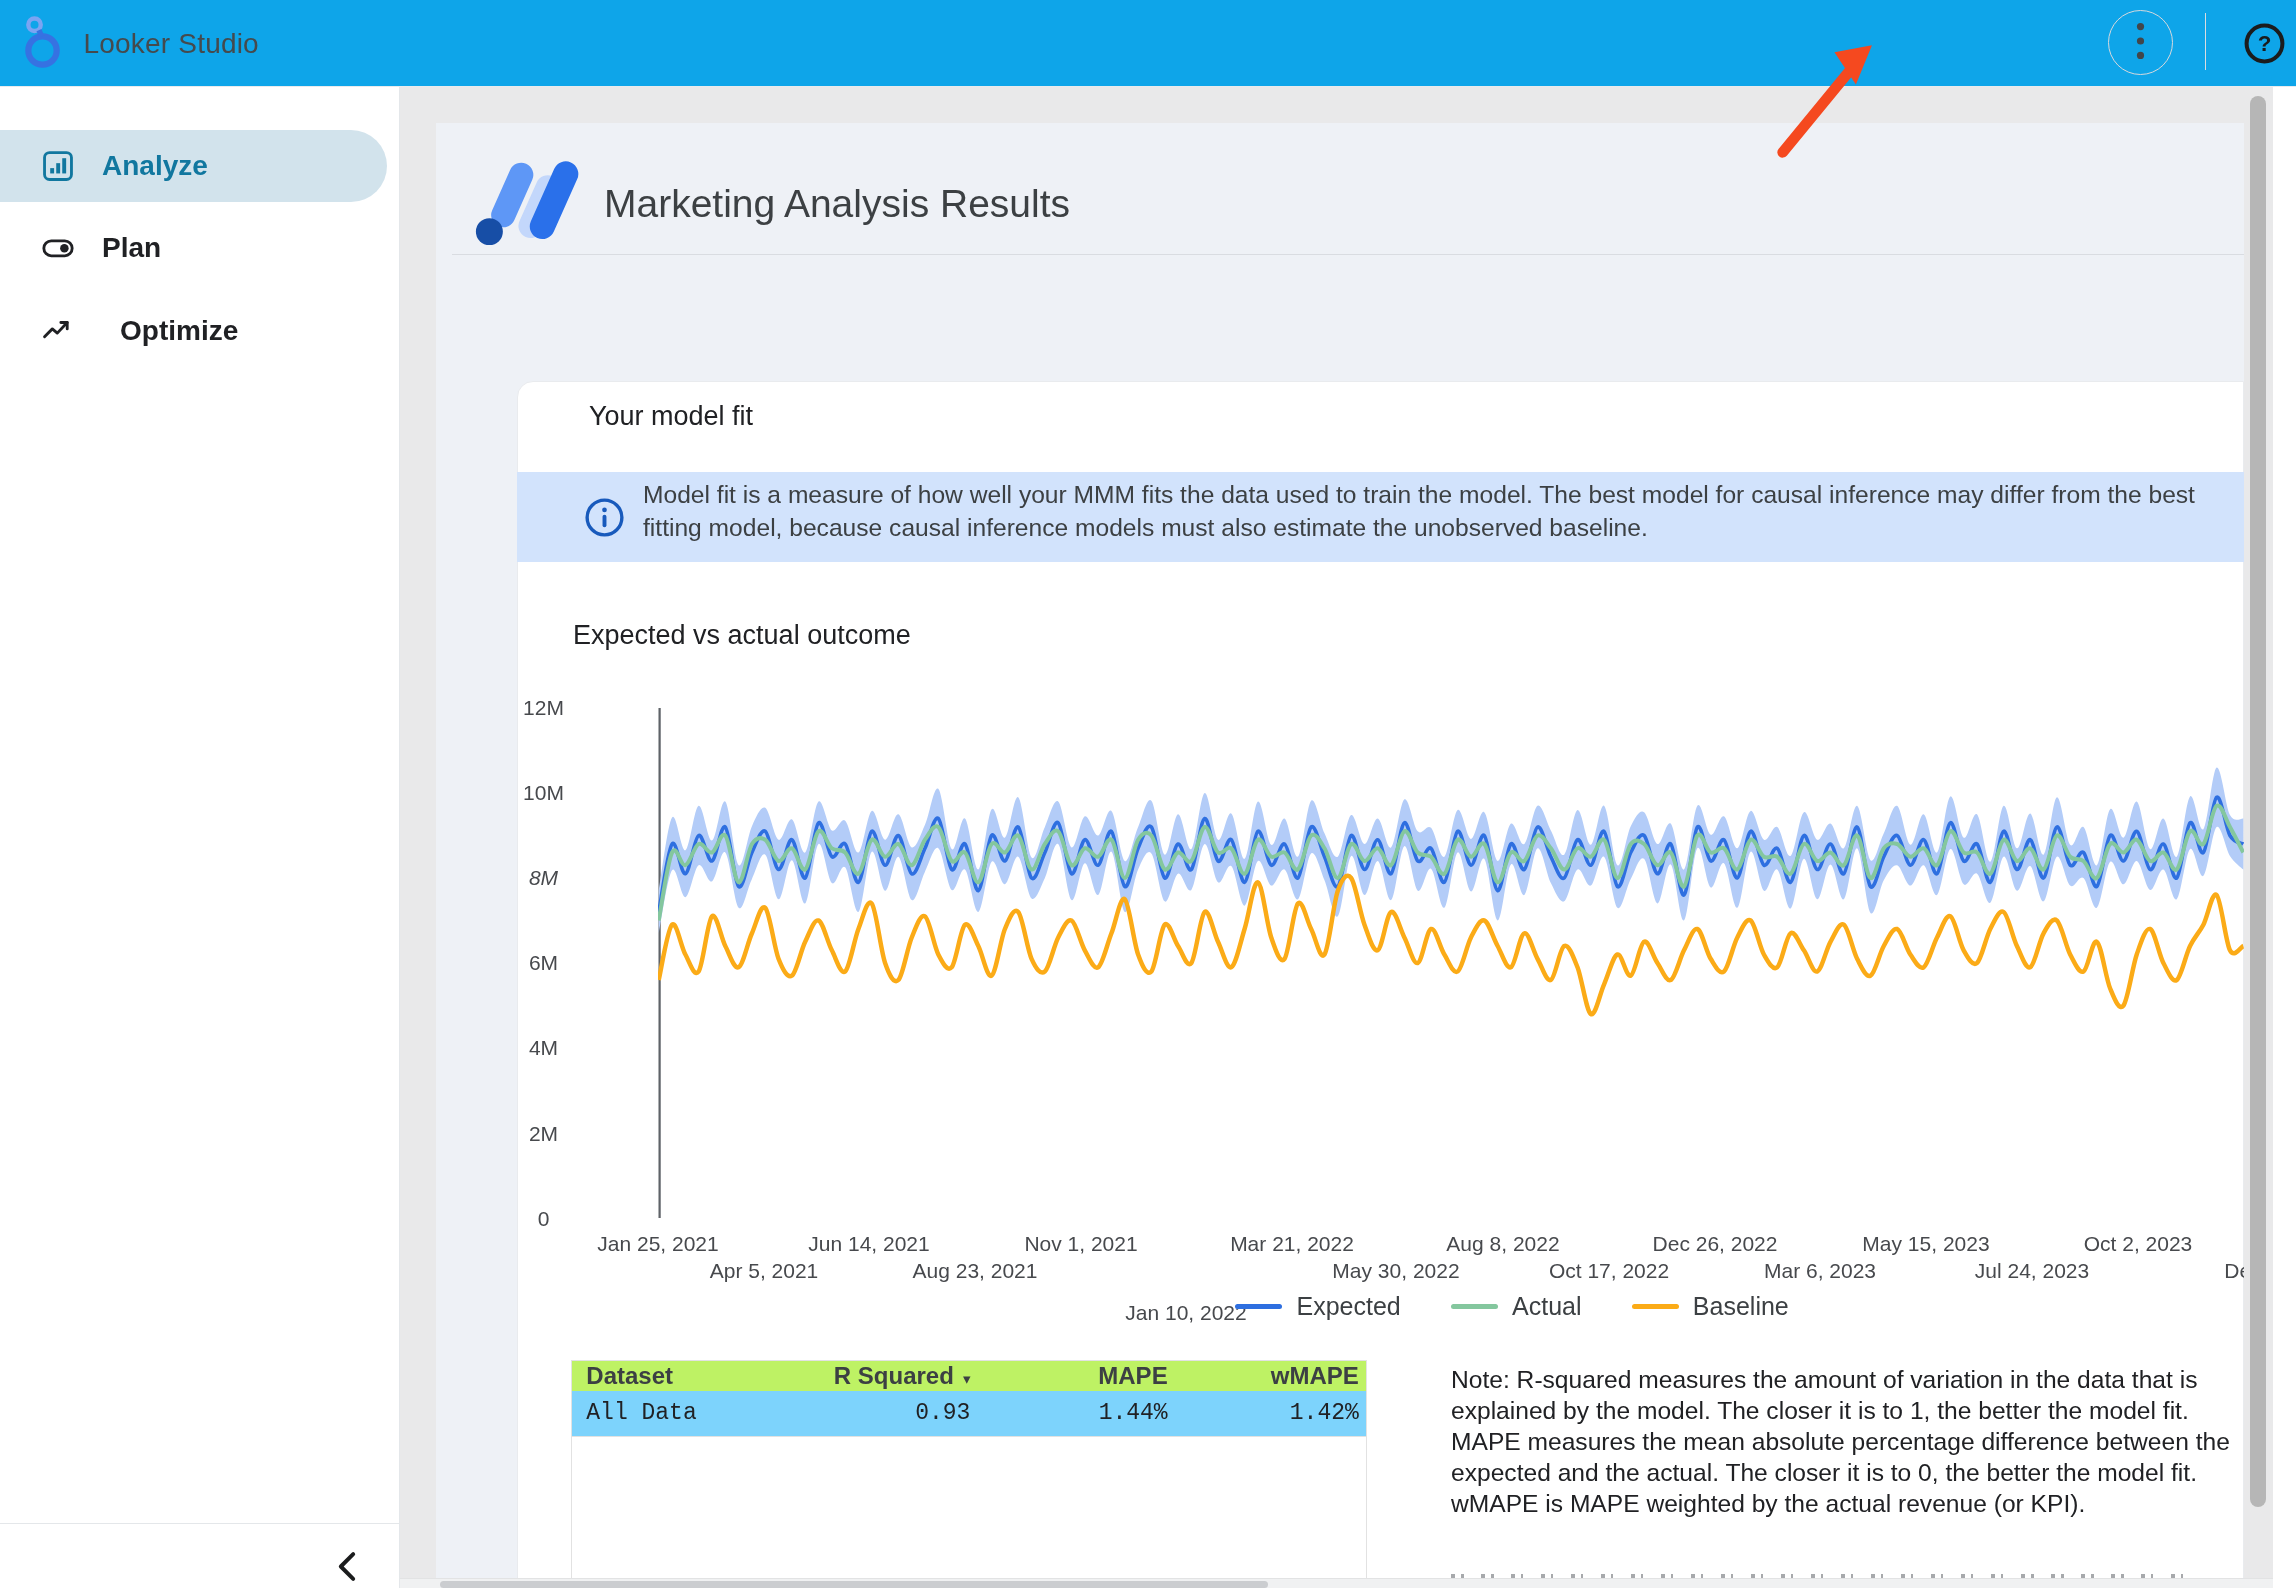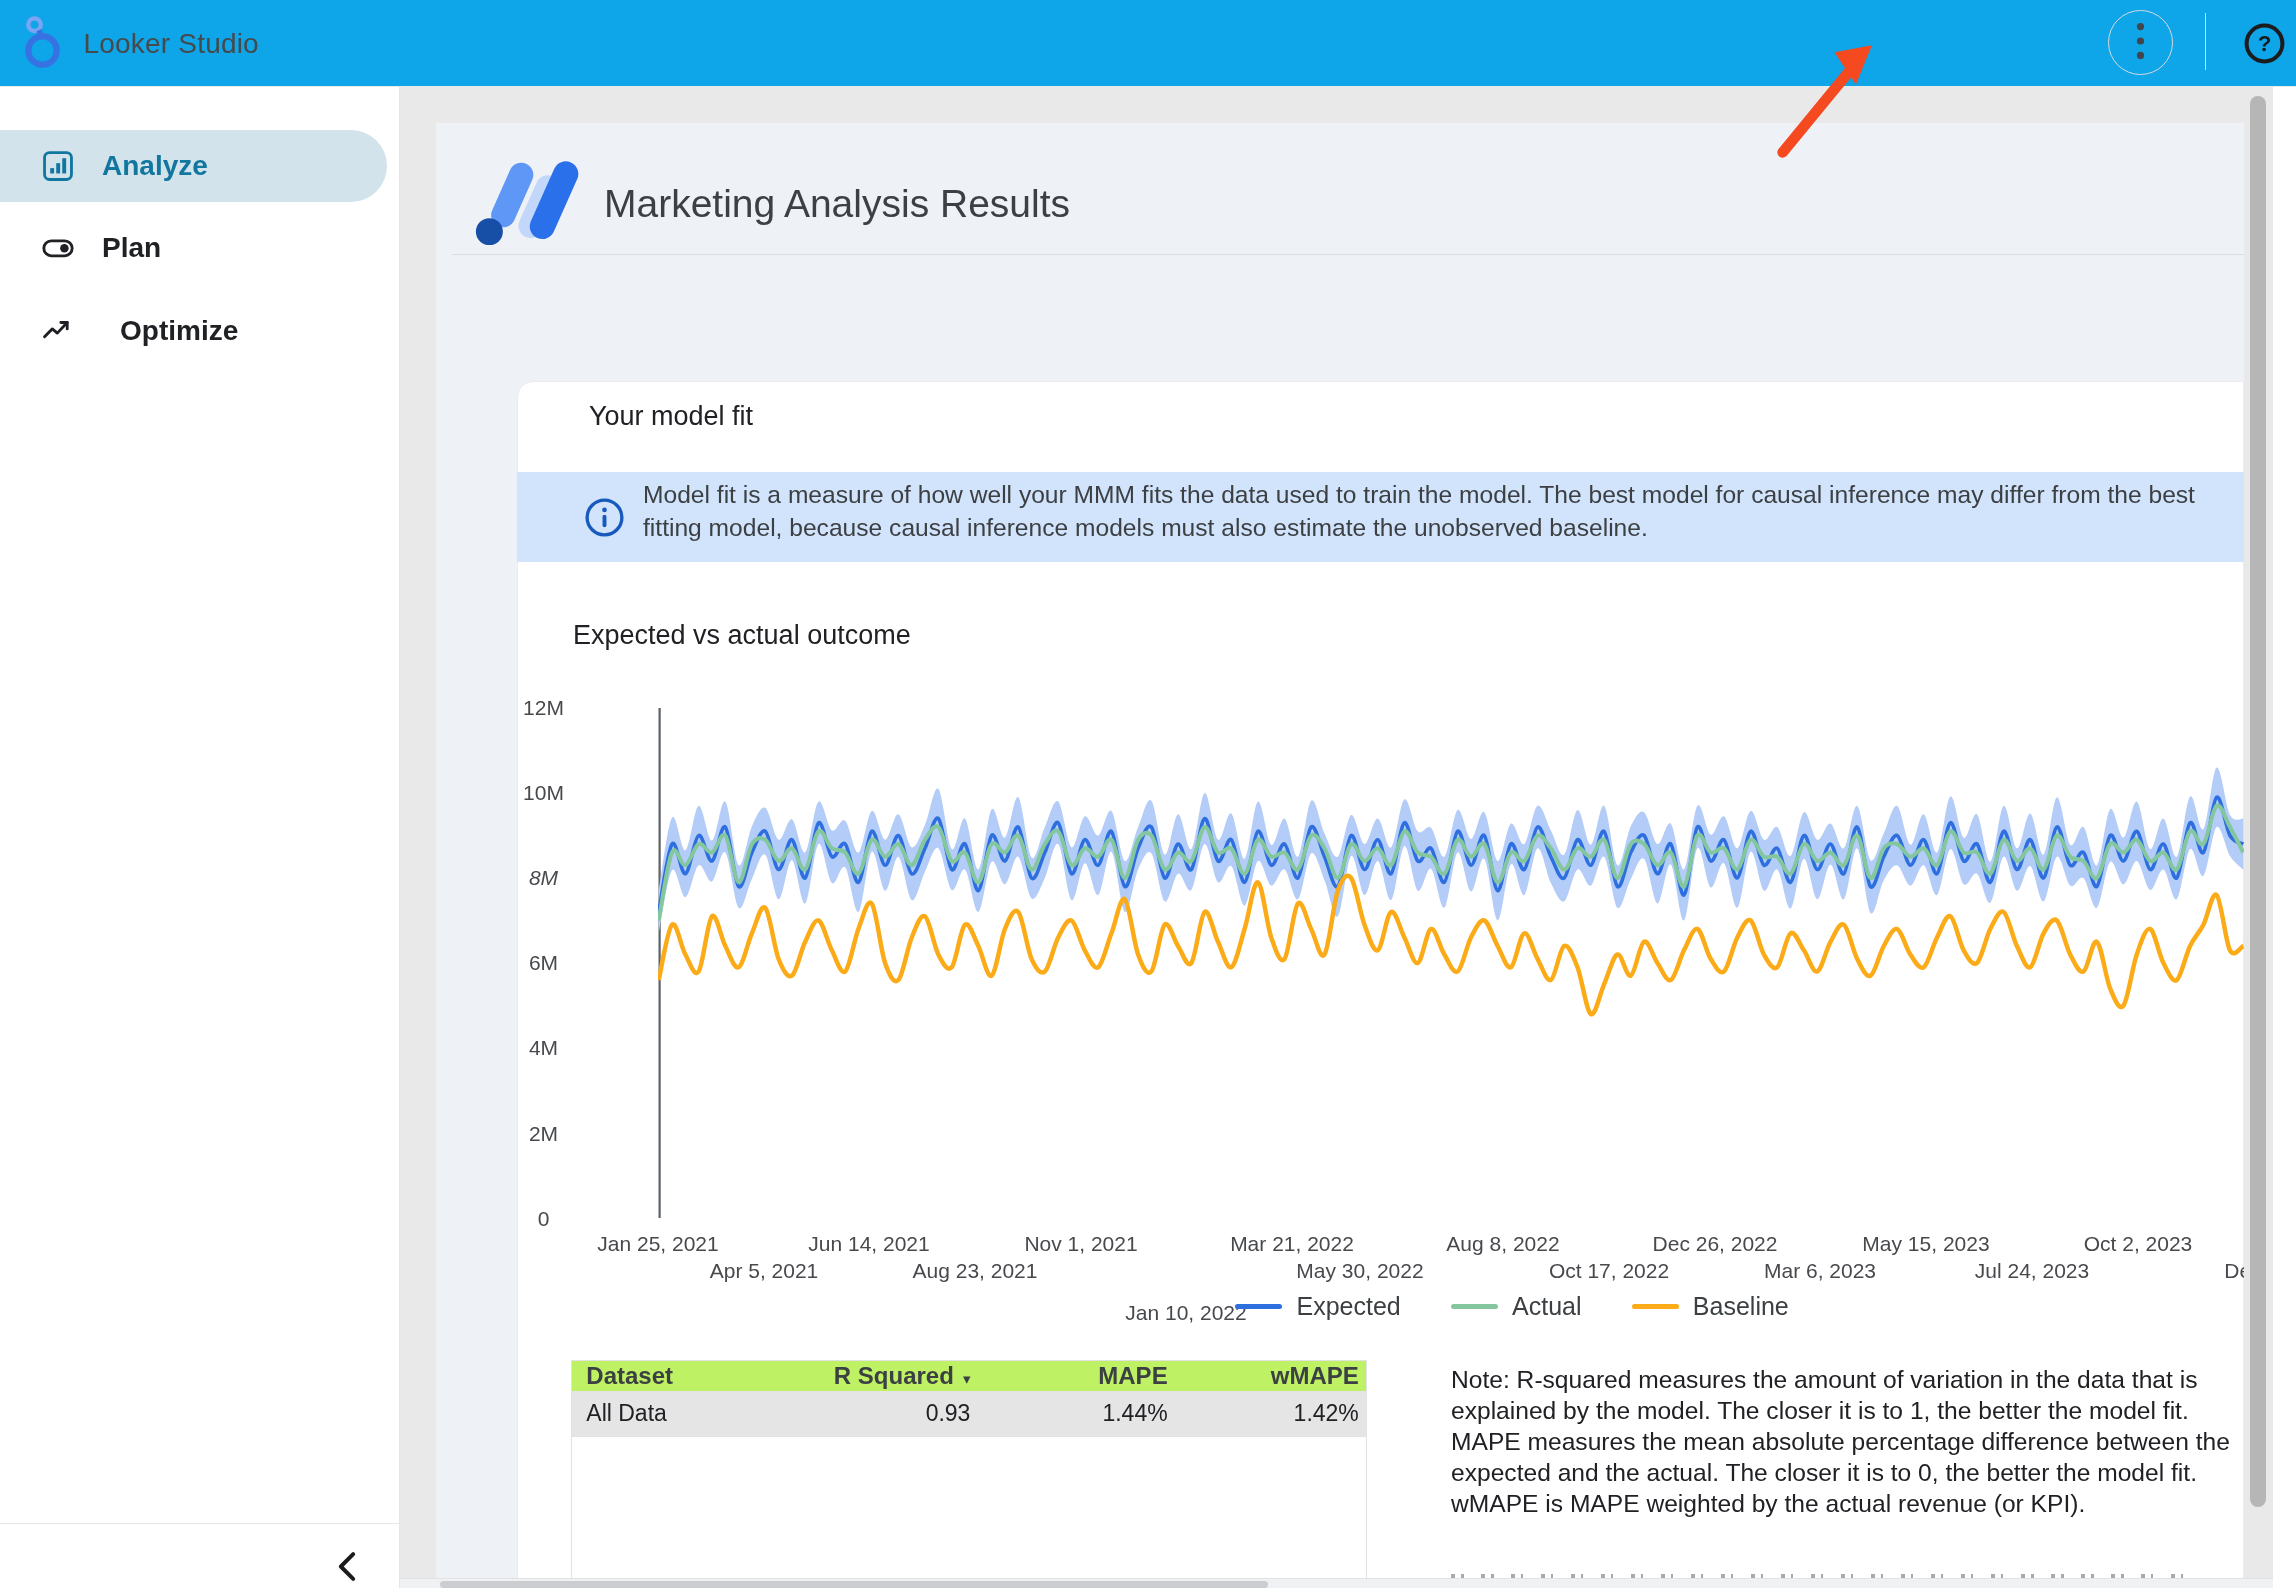--- a/index.html
+++ b/index.html
@@ -47,21 +47,21 @@
   .ytick{position:absolute;left:0;width:215px;text-align:center;font-size:21px;color:#47494d;height:23px;}
   .xtick{position:absolute;width:170px;text-align:center;font-size:21px;color:#47494d;white-space:nowrap;}
   .chart-svg{position:absolute;left:222px;top:585px;}
   .legend{position:absolute;left:222px;top:1169px;width:1586px;display:flex;justify-content:center;gap:50px;transform:translateX(61px);}
   .legend-item{display:flex;align-items:center;gap:14.3px;font-size:25px;color:#3c4043;}
   .legend-dash{width:47px;height:5.8px;border-radius:2.7px;}
 
   .fit-table-wrap{position:absolute;left:135px;top:1237px;width:796px;height:224px;border:0.9px solid #e2e2e2;background:#fff;}
   table.fit{width:100%;border-collapse:collapse;}
   table.fit th{background:#bef264;font-size:24px;font-weight:700;color:#3c4043;height:27px;cursor:pointer;}
-  table.fit td{font-size:23px;color:#202124;height:45px;border-bottom:0.9px solid #e2e2e2;background:#e5e5e5;}
+  table.fit td{font-size:23px;color:#202124;height:45px;border-bottom:0.9px solid #e2e2e2;background:#7dd3fc;font-family:Liberation Mono, monospace;}
   table.fit th:nth-child(1),table.fit td:nth-child(1){text-align:left;padding-left:14.3px;width:237px;}
   table.fit th:nth-child(2),table.fit td:nth-child(2){text-align:right;padding-right:39px;width:202px;}
   table.fit th:nth-child(3),table.fit td:nth-child(3){text-align:right;padding-right:25px;width:184px;}
   table.fit th:nth-child(4),table.fit td:nth-child(4){text-align:right;padding-right:7.2px;width:174px;}
   .sort-arrow{font-size:15px;margin-left:9px;color:#3c4043;}
 
   .note{position:absolute;left:1015px;top:1241px;width:811px;font-size:24.6px;line-height:31px;color:#202124;}
   .cutoff-line{position:absolute;left:1015px;top:1451px;width:743px;height:7.2px;overflow:hidden;opacity:.55;
     background:repeating-linear-gradient(90deg,#5f6368 0 3.6px,transparent 3.6px 9.9px,#5f6368 9.9px 12.5px,transparent 12.5px 30px);}
 
@@ -193,21 +193,21 @@
           <div class="ytick" style="top: 913px;">4M</div>
           <div class="ytick" style="top: 999px;">2M</div>
           <div class="ytick" style="top: 1084px;">0</div>
           <div class="xtick" style="left: 137px; top: 1109px;">Jan 25, 2021</div>
           <div class="xtick" style="left: 243px; top: 1136px;">Apr 5, 2021</div>
           <div class="xtick" style="left: 348px; top: 1109px;">Jun 14, 2021</div>
           <div class="xtick" style="left: 454px; top: 1136px;">Aug 23, 2021</div>
           <div class="xtick" style="left: 560px; top: 1109px;">Nov 1, 2021</div>
           <div class="xtick" style="left: 665px; top: 1136px; margin-top: 42px;">Jan 10, 2022</div>
           <div class="xtick" style="left: 771px; top: 1109px;">Mar 21, 2022</div>
-          <div class="xtick" style="left: 839px; top: 1136px;">May 30, 2022</div>
+          <div class="xtick" style="left: 875px; top: 1136px;">May 30, 2022</div>
           <div class="xtick" style="left: 982px; top: 1109px;">Aug 8, 2022</div>
           <div class="xtick" style="left: 1088px; top: 1136px;">Oct 17, 2022</div>
           <div class="xtick" style="left: 1194px; top: 1109px;">Dec 26, 2022</div>
           <div class="xtick" style="left: 1299px; top: 1136px;">Mar 6, 2023</div>
           <div class="xtick" style="left: 1405px; top: 1109px;">May 15, 2023</div>
           <div class="xtick" style="left: 1511px; top: 1136px;">Jul 24, 2023</div>
           <div class="xtick" style="left: 1617px; top: 1109px;">Oct 2, 2023</div>
           <div class="xtick" style="left: 1722px; top: 1136px;">Dec</div>
         </div>
       <svg class="chart-svg" width="1586" height="510" viewBox="0 0 1771 570">

